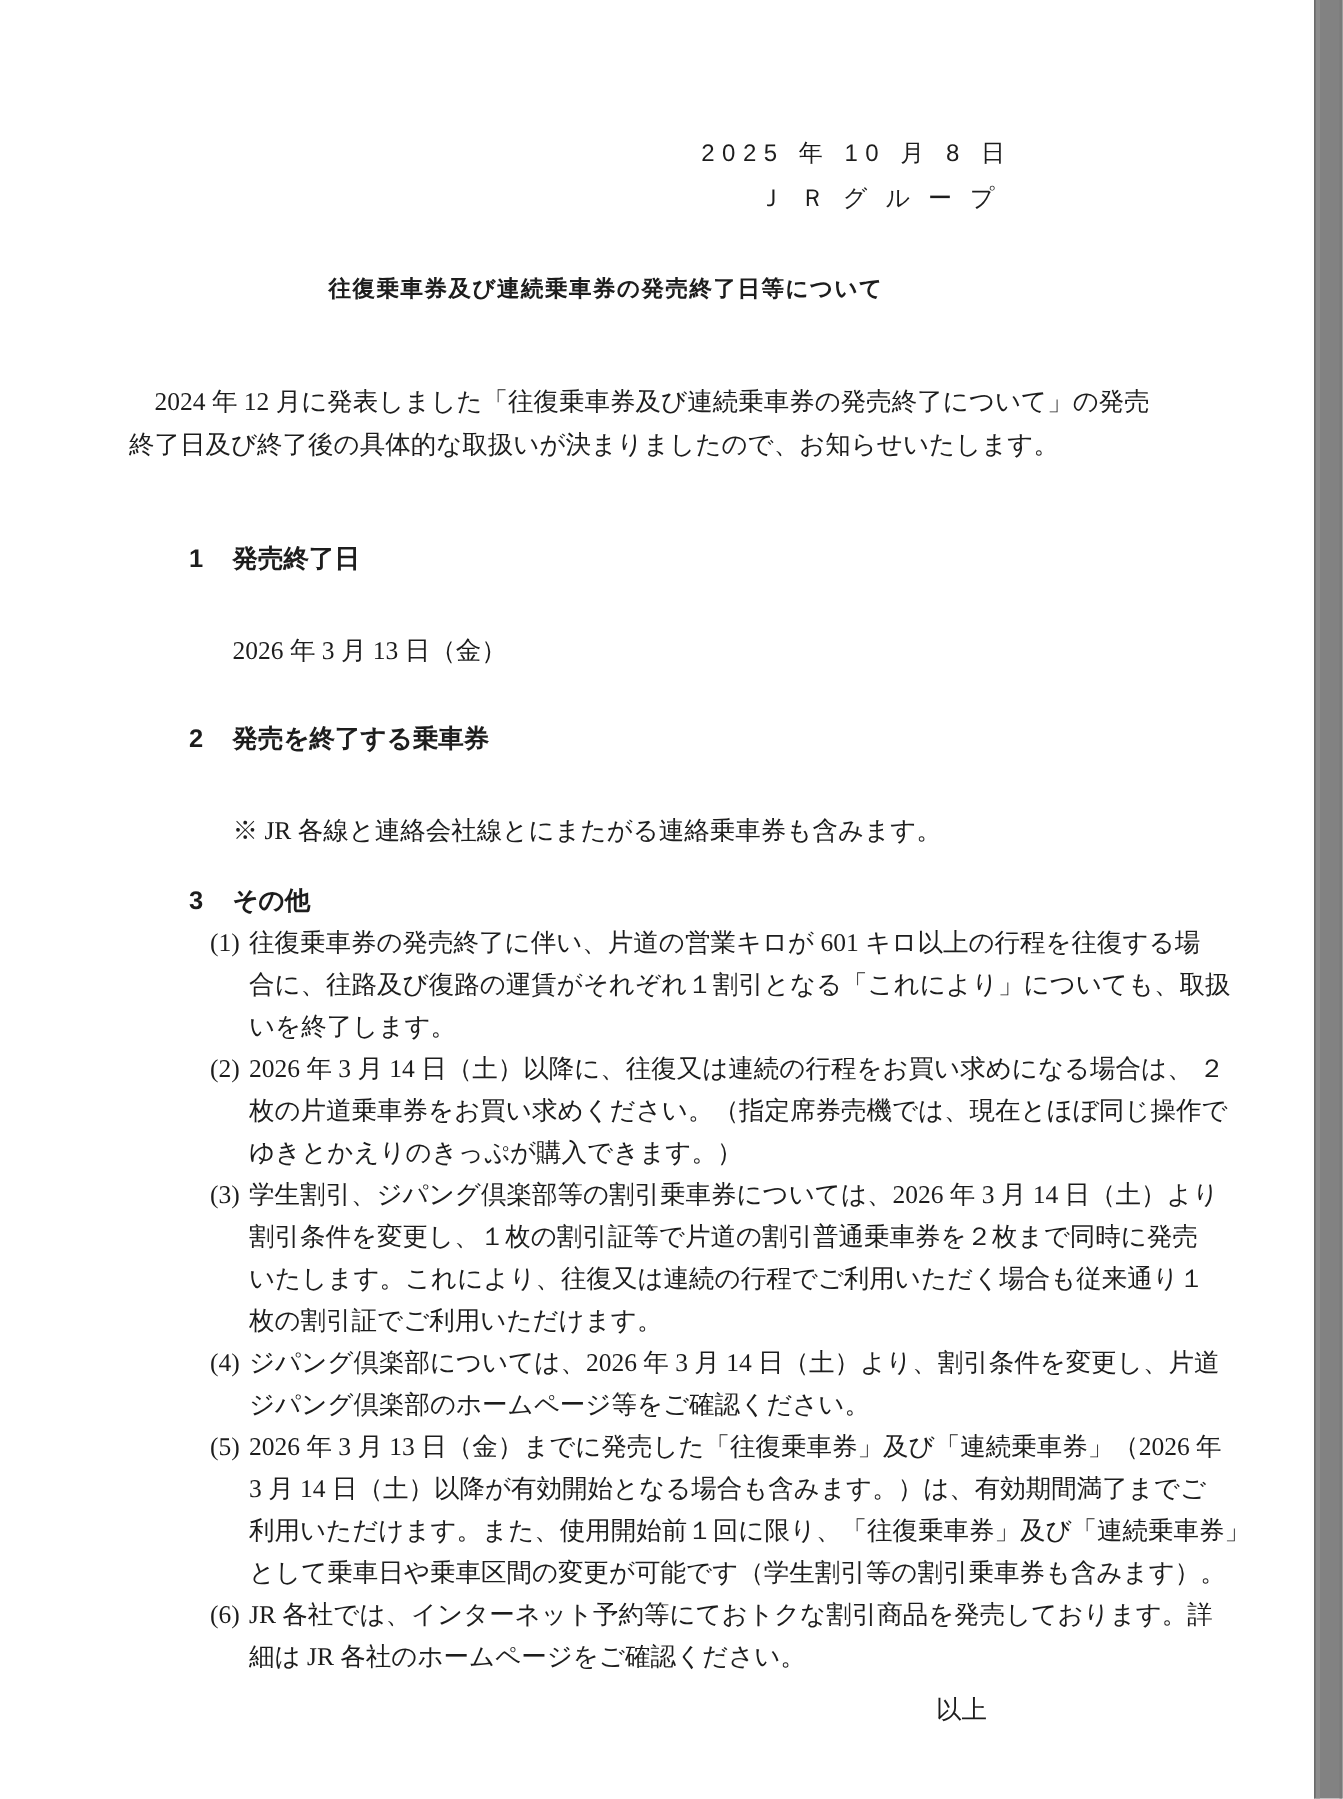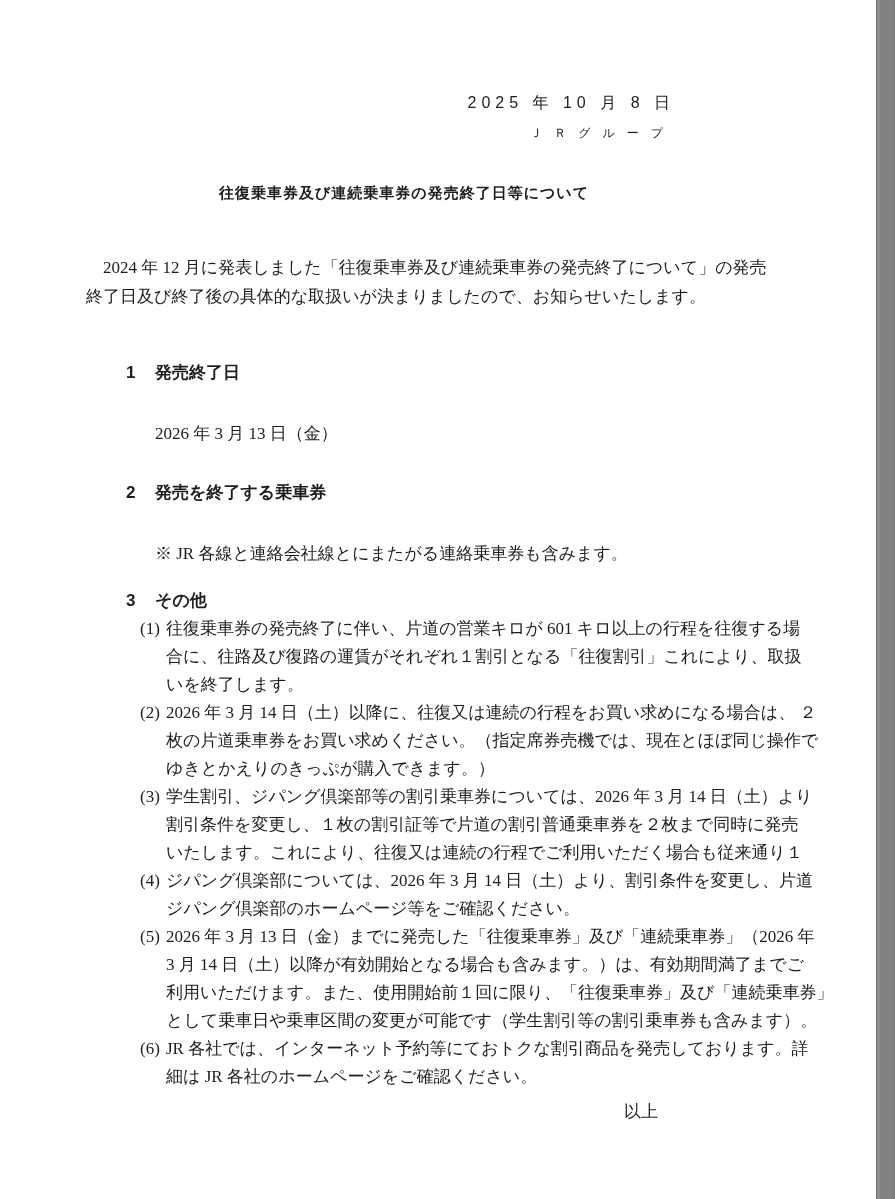--- a/index.html
+++ b/index.html
@@ -34,21 +34,21 @@
     padding-right: 133px;
     font-family: "Liberation Sans", sans-serif;
   }
   .header .date {
     font-size: 16px;
     line-height: 30px;
     letter-spacing: 5px;
     white-space: nowrap;
   }
   .header .org {
-    font-size: 12px;
+    font-size: 16px;
     line-height: 30px;
     letter-spacing: 12px;
     white-space: nowrap;
   }
   
   .title {
     margin: 30px 0 0 0;
     font-family: "Liberation Sans", sans-serif;
     font-size: 15px;
     font-weight: bold;
@@ -147,40 +147,41 @@
       <span class="sec-num">3</span>
       <span class="sec-title">その他</span>
     </div>
 
     <div class="items">
 
       <div class="item">
         <span class="item-num">(1)</span>
         <span class="item-lines">
           <span class="line">往復乗車券の発売終了に伴い、片道の営業キロが 601 キロ以上の行程を往復する場</span>
-          <span class="line">合に、往路及び復路の運賃がそれぞれ１割引となる「往復割引」これにより、取扱</span>
+          <span class="line">合に、往路及び復路の運賃がそれぞれ１割引となる「これにより」についても、取扱</span>
           <span class="line">いを終了します。</span>
         </span>
       </div>
 
       <div class="item">
         <span class="item-num">(2)</span>
         <span class="item-lines">
           <span class="line">2026 年 3 月 14 日（土）以降に、往復又は連続の行程をお買い求めになる場合は、 ２</span>
           <span class="line">枚の片道乗車券をお買い求めください。（指定席券売機では、現在とほぼ同じ操作で</span>
           <span class="line">ゆきとかえりのきっぷが購入できます。）</span>
         </span>
       </div>
 
       <div class="item">
         <span class="item-num">(3)</span>
         <span class="item-lines">
           <span class="line">学生割引、ジパング倶楽部等の割引乗車券については、2026 年 3 月 14 日（土）より</span>
           <span class="line">割引条件を変更し、１枚の割引証等で片道の割引普通乗車券を２枚まで同時に発売</span>
           <span class="line">いたします。これにより、往復又は連続の行程でご利用いただく場合も従来通り１</span>
+          <span class="line">枚の割引証でご利用いただけます。</span>
         </span>
       </div>
 
       <div class="item">
         <span class="item-num">(4)</span>
         <span class="item-lines">
           <span class="line">ジパング倶楽部については、2026 年 3 月 14 日（土）より、割引条件を変更し、片道</span>
           <span class="line">ジパング倶楽部のホームページ等をご確認ください。</span>
         </span>
       </div>

